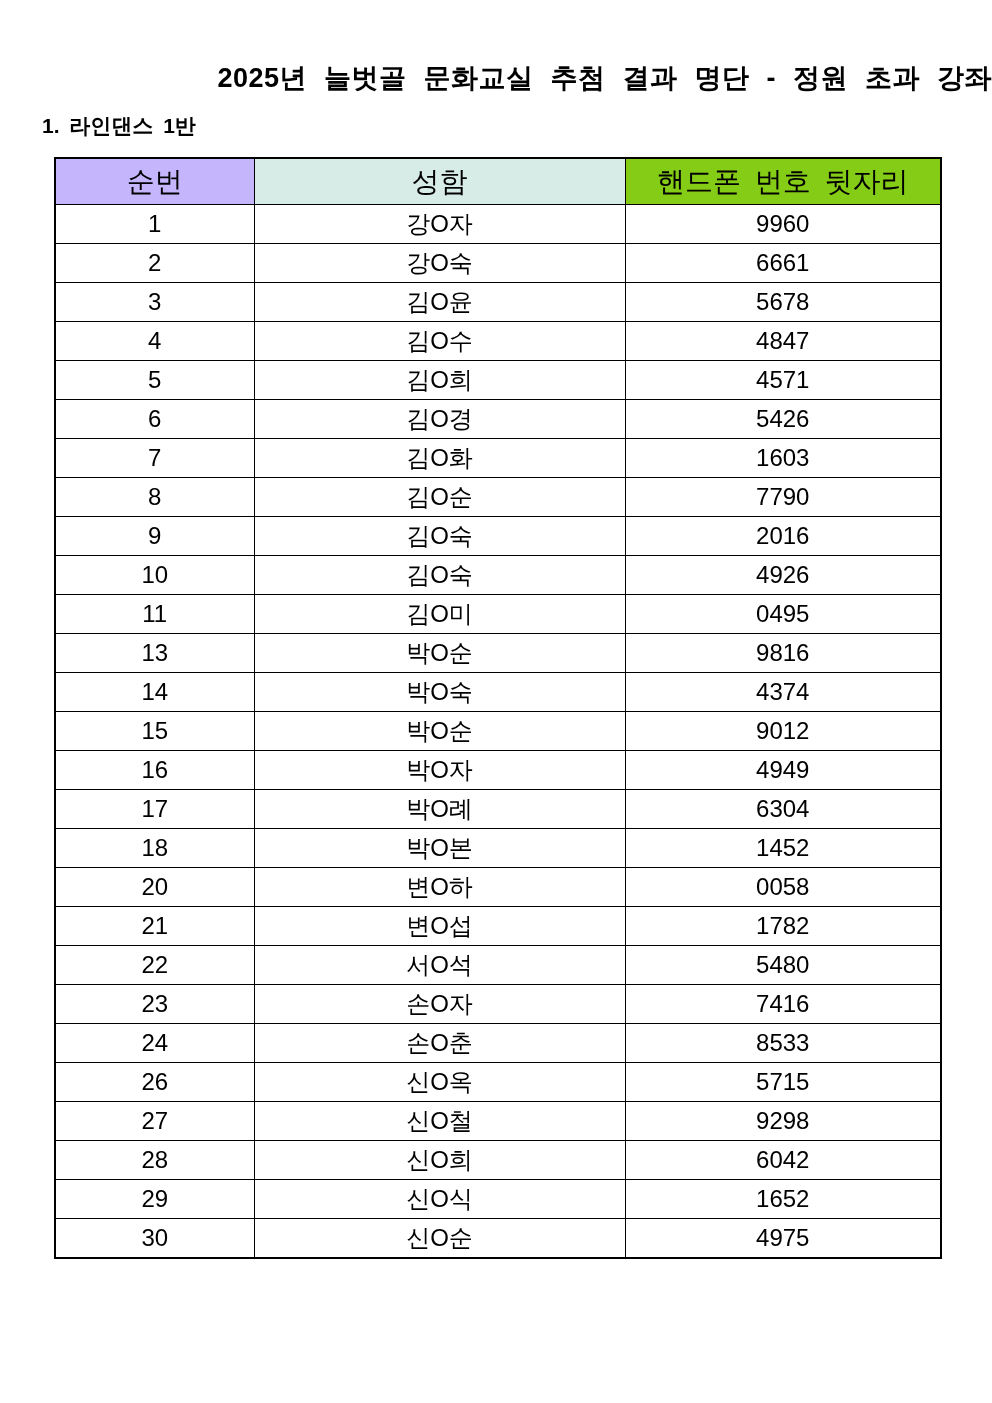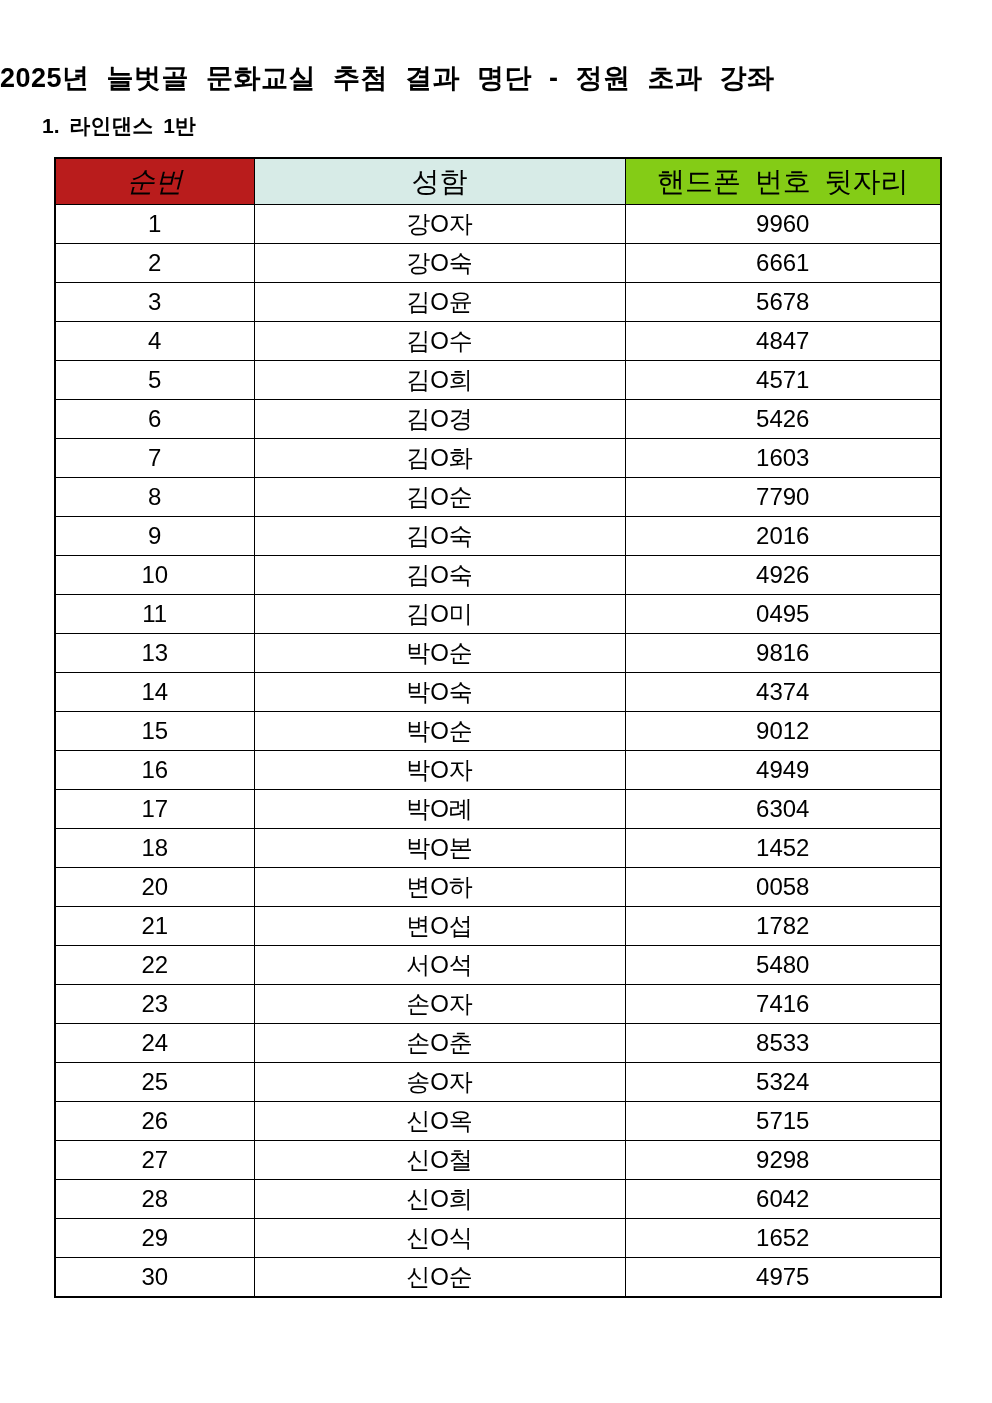--- a/index.html
+++ b/index.html
@@ -11,21 +11,21 @@
   }
   .page {
     position: relative;
     width: 992px;
     height: 1403px;
     background: #ffffff;
     overflow: hidden;
   }
   .doc-title {
     padding-top: 60px;
-    text-align: left;
+    text-align: right;
     font-size: 27px;
     font-weight: bold;
     letter-spacing: 0.5px;
     word-spacing: 9px;
     white-space: nowrap;
   }
   .section-label {
     margin: 16px 0 8px 42px;
     font-size: 21px;
     font-weight: bold;
@@ -68,21 +68,21 @@
   <div class="section-label">1. 라인댄스 1반</div>
 
   <table class="roster">
     <colgroup>
       <col id="col-no" style="width: 199px;">
       <col id="col-name" style="width: 371px;">
       <col id="col-phone" style="width: 316px;">
     </colgroup>
     <thead>
       <tr>
-        <th class="hdr" style="background-color: #b91c1c; font-style: italic;">순번</th>
+        <th class="hdr" style="background-color: #c4b5fd;">순번</th>
         <th class="hdr" style="background-color: rgb(215, 235, 231);">성함</th>
         <th class="hdr" style="background-color: #84cc16;">핸드폰 번호 뒷자리</th>
       </tr>
     </thead>
     <tbody id="table-body">
         <tr>
           <td class="cell-no">1</td>
           <td class="cell-name">강O자</td>
           <td class="cell-phone">9960</td>
         </tr>
@@ -185,25 +185,20 @@
           <td class="cell-no">23</td>
           <td class="cell-name">손O자</td>
           <td class="cell-phone">7416</td>
         </tr>
         <tr>
           <td class="cell-no">24</td>
           <td class="cell-name">손O춘</td>
           <td class="cell-phone">8533</td>
         </tr>
         <tr>
-          <td class="cell-no">25</td>
-          <td class="cell-name">송O자</td>
-          <td class="cell-phone">5324</td>
-        </tr>
-        <tr>
           <td class="cell-no">26</td>
           <td class="cell-name">신O옥</td>
           <td class="cell-phone">5715</td>
         </tr>
         <tr>
           <td class="cell-no">27</td>
           <td class="cell-name">신O철</td>
           <td class="cell-phone">9298</td>
         </tr>
         <tr>

